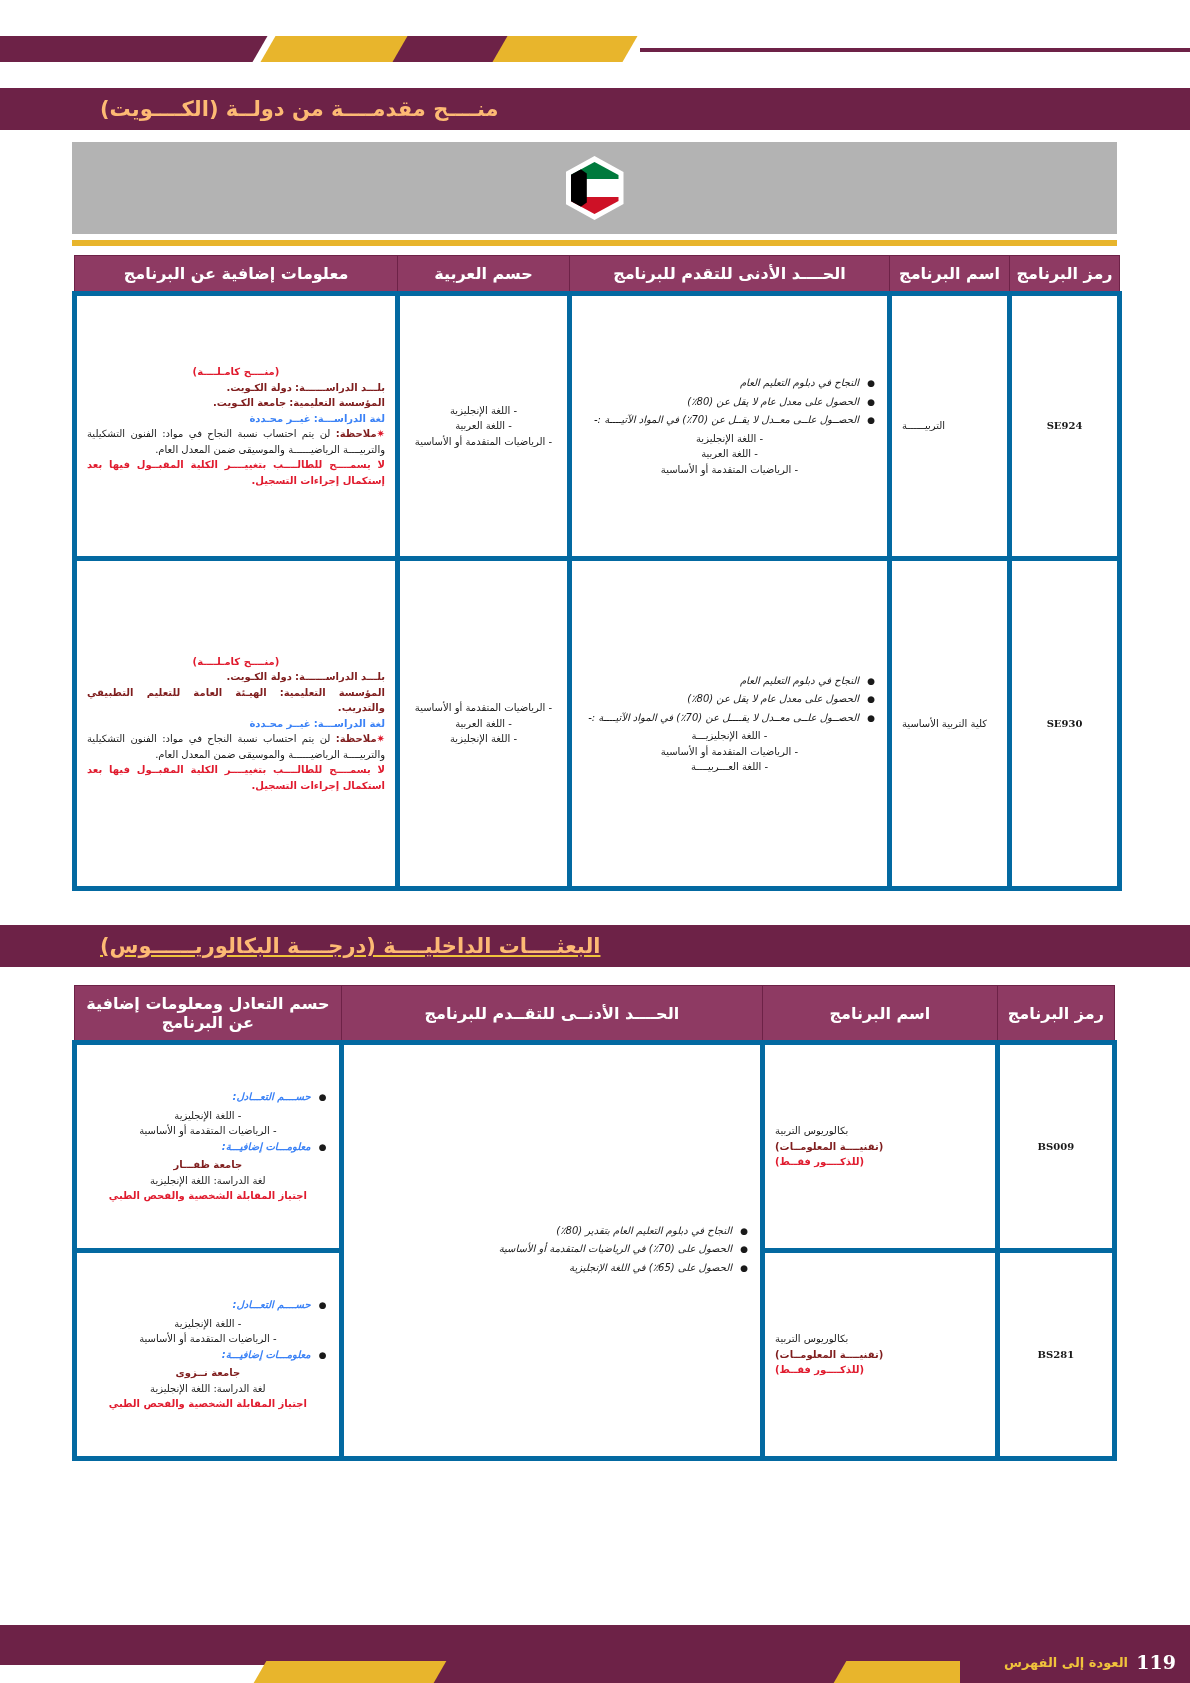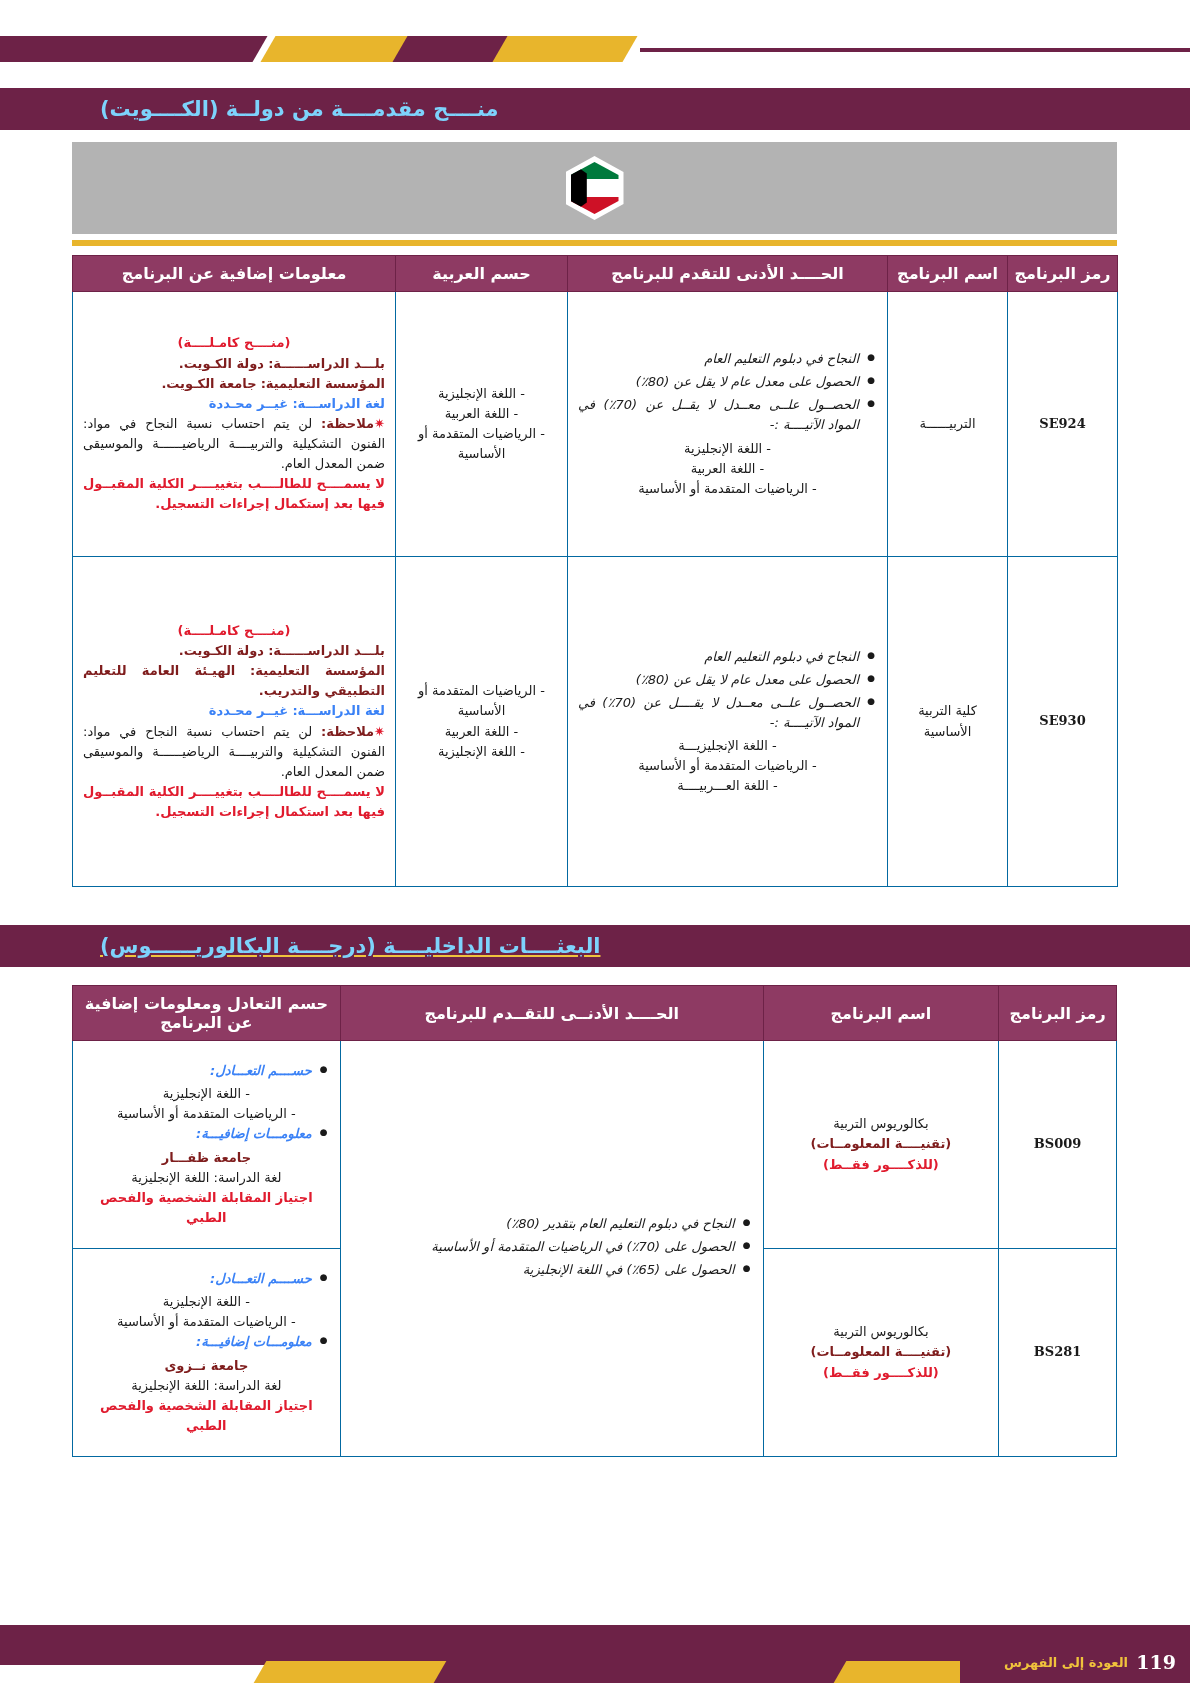--- a/index.html
+++ b/index.html
@@ -39,21 +39,21 @@
     display: flex;
     align-items: center;
     justify-content: flex-start;
     padding-right: 0;
     letter-spacing: 0px;
   }
   .section-head .txt {
     width: 1125px;
     text-align: left;
     padding-left: 35px;
-    color: #7dd3fc;
+    color: #fdba74;
   }
 
   
   .flag-banner {
     position: absolute;
     background: #b3b3b3;
     display: flex;
     align-items: center;
     justify-content: center;
   }
@@ -100,36 +100,36 @@
     background: #8e3a63;
     color: #ffffff;
     font-size: 16px;
     font-weight: bold;
     border: 1px solid #6d2247;
     padding: 8px 6px;
     text-align: center;
     vertical-align: middle;
   }
   table.grid td {
-    border: 1px solid #0369a1;
+    border: 5px solid #0369a1;
     vertical-align: middle;
     padding: 10px 10px;
-    font-size: 13px;
+    font-size: 10px;
     color: #1a1a1a;
     line-height: 1.55;
   }
   td.code {
     text-align: center;
     font-size: 21px;
     font-weight: bold;
     font-family: "DejaVu Serif", "Liberation Serif", serif;
     margin-top: 9px;
   }
   td.pname {
-    text-align: center;
+    text-align: left;
     font-size: 15px;
     line-height: 1.7;
   }
   td.minreq { text-align: right; }
   td.equiv  { text-align: right; }
   td.extra  { text-align: right; }
 
   ul.bul {
     margin: 0;
     padding: 0 18px 0 0;

